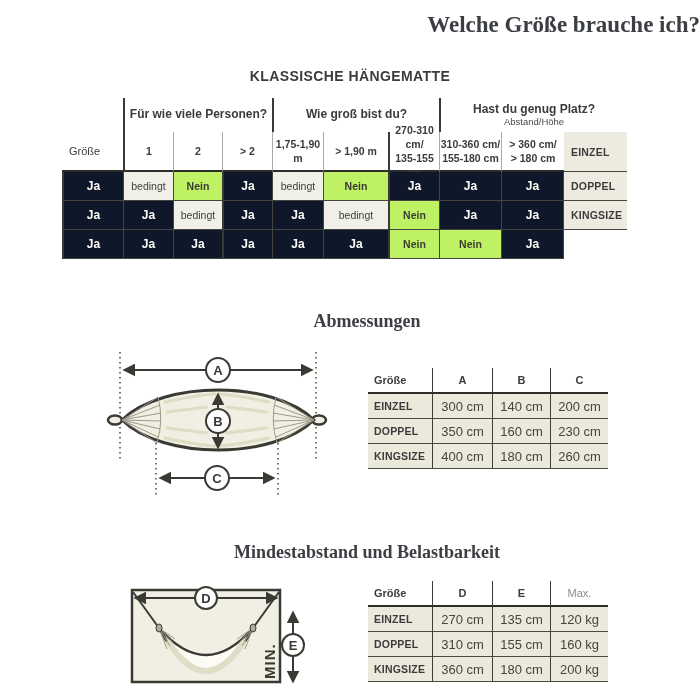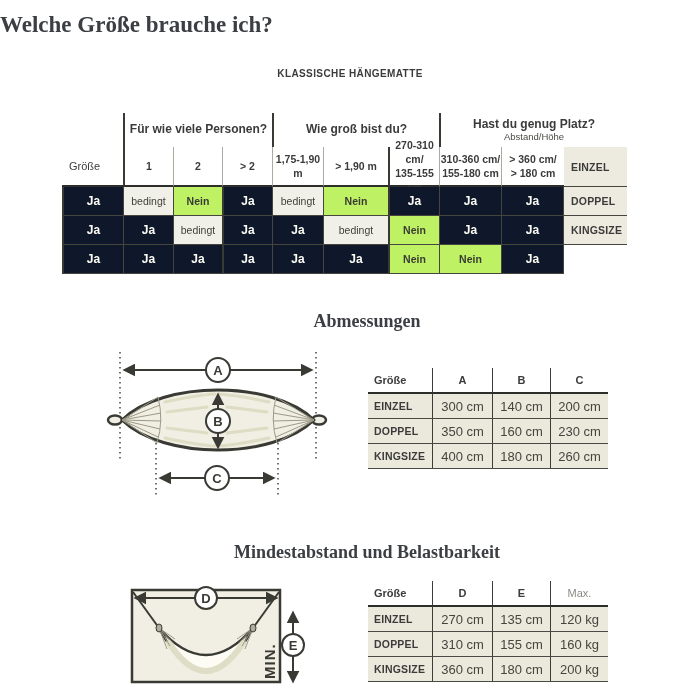--- a/index.html
+++ b/index.html
@@ -1,30 +1,30 @@
 <!DOCTYPE html>
 <html><head>
 <meta charset="utf-8">
 <style>
   html,body{margin:0;padding:0;background:#fff;}
   body{width:700px;height:700px;position:relative;overflow:hidden;
        font-family:"Liberation Sans",sans-serif;color:#3b3b3b;}
   .abs{position:absolute;}
   
-  .page-title{top:12px;left:0;width:700px;text-align:left;
+  .page-title{top:12px;left:0;width:700px;text-align:right;
     font-family:"Liberation Serif",serif;font-weight:700;font-size:23px;color:#3b3e42;}
   .page-sub{top:68px;left:0;width:700px;text-align:center;
-    font-weight:700;font-size:10px;letter-spacing:.4px;color:#3b3b3b;}
+    font-weight:700;font-size:14px;letter-spacing:.4px;color:#3b3b3b;}
   .sec-h{left:0;width:700px;text-align:center;
     font-family:"Liberation Serif",serif;font-weight:700;font-size:18px;color:#3b3e42;padding-left:17px;}
   .sec-h.dim{top:311px;}
   .sec-h.dist{top:542px;}
 
   
-  .t1{left:62px;top:113px;display:grid;
+  .t1{left:62px;top:98px;display:grid;
       grid-template-columns:61px 50px 49px 50px 51px 65px 51px 62px 63px 63px;
       grid-template-rows:34px 40px 29px 29px 29px;}
   .t1 > div{display:flex;align-items:center;justify-content:center;box-sizing:border-box;}
   .t1-group{flex-direction:column;grid-column:span 3;}
   .t1-group .gl{font-size:12px;font-weight:700;line-height:1.15;}
   .t1-group .gs{font-size:9.5px;font-weight:400;color:#4a4a44;}
   .g-start{border-left:2px solid #3a3a35;}
   .sep{border-left:1px solid #ababa1;}
   .t1-ch{font-size:10.5px;font-weight:700;white-space:pre-line;text-align:center;
          line-height:1.35;border-bottom:2px solid #2d2d29;}

